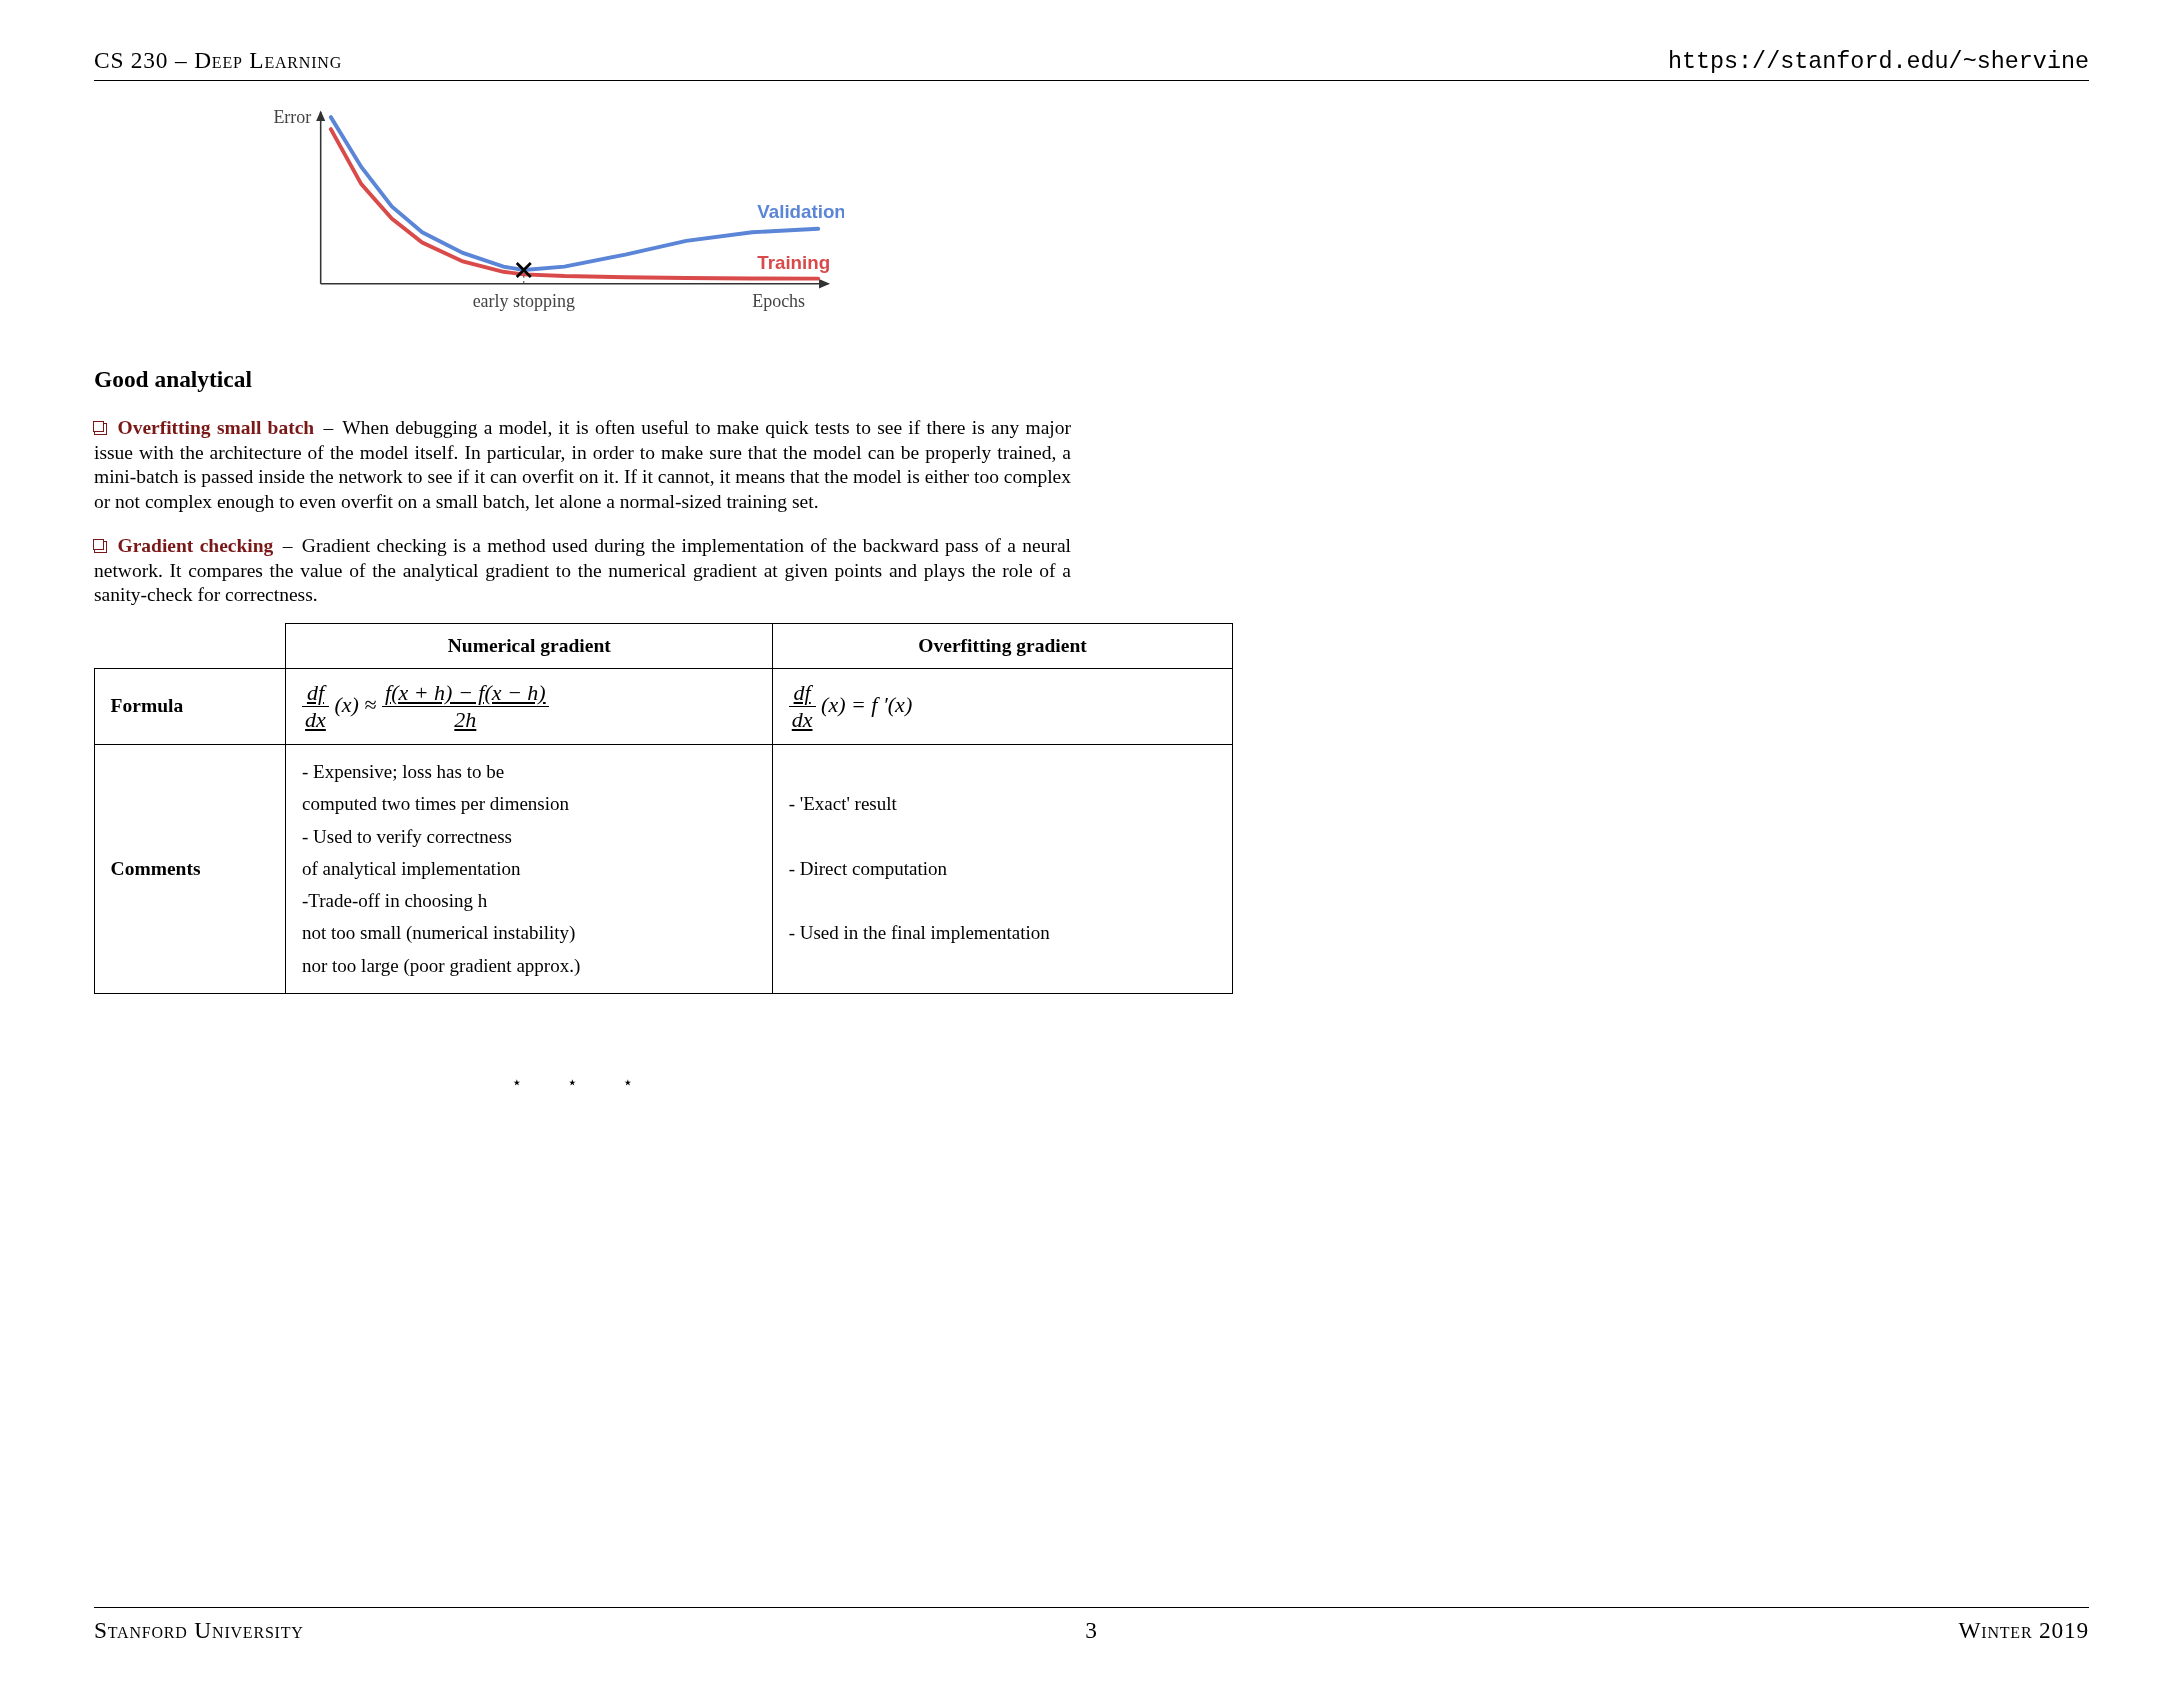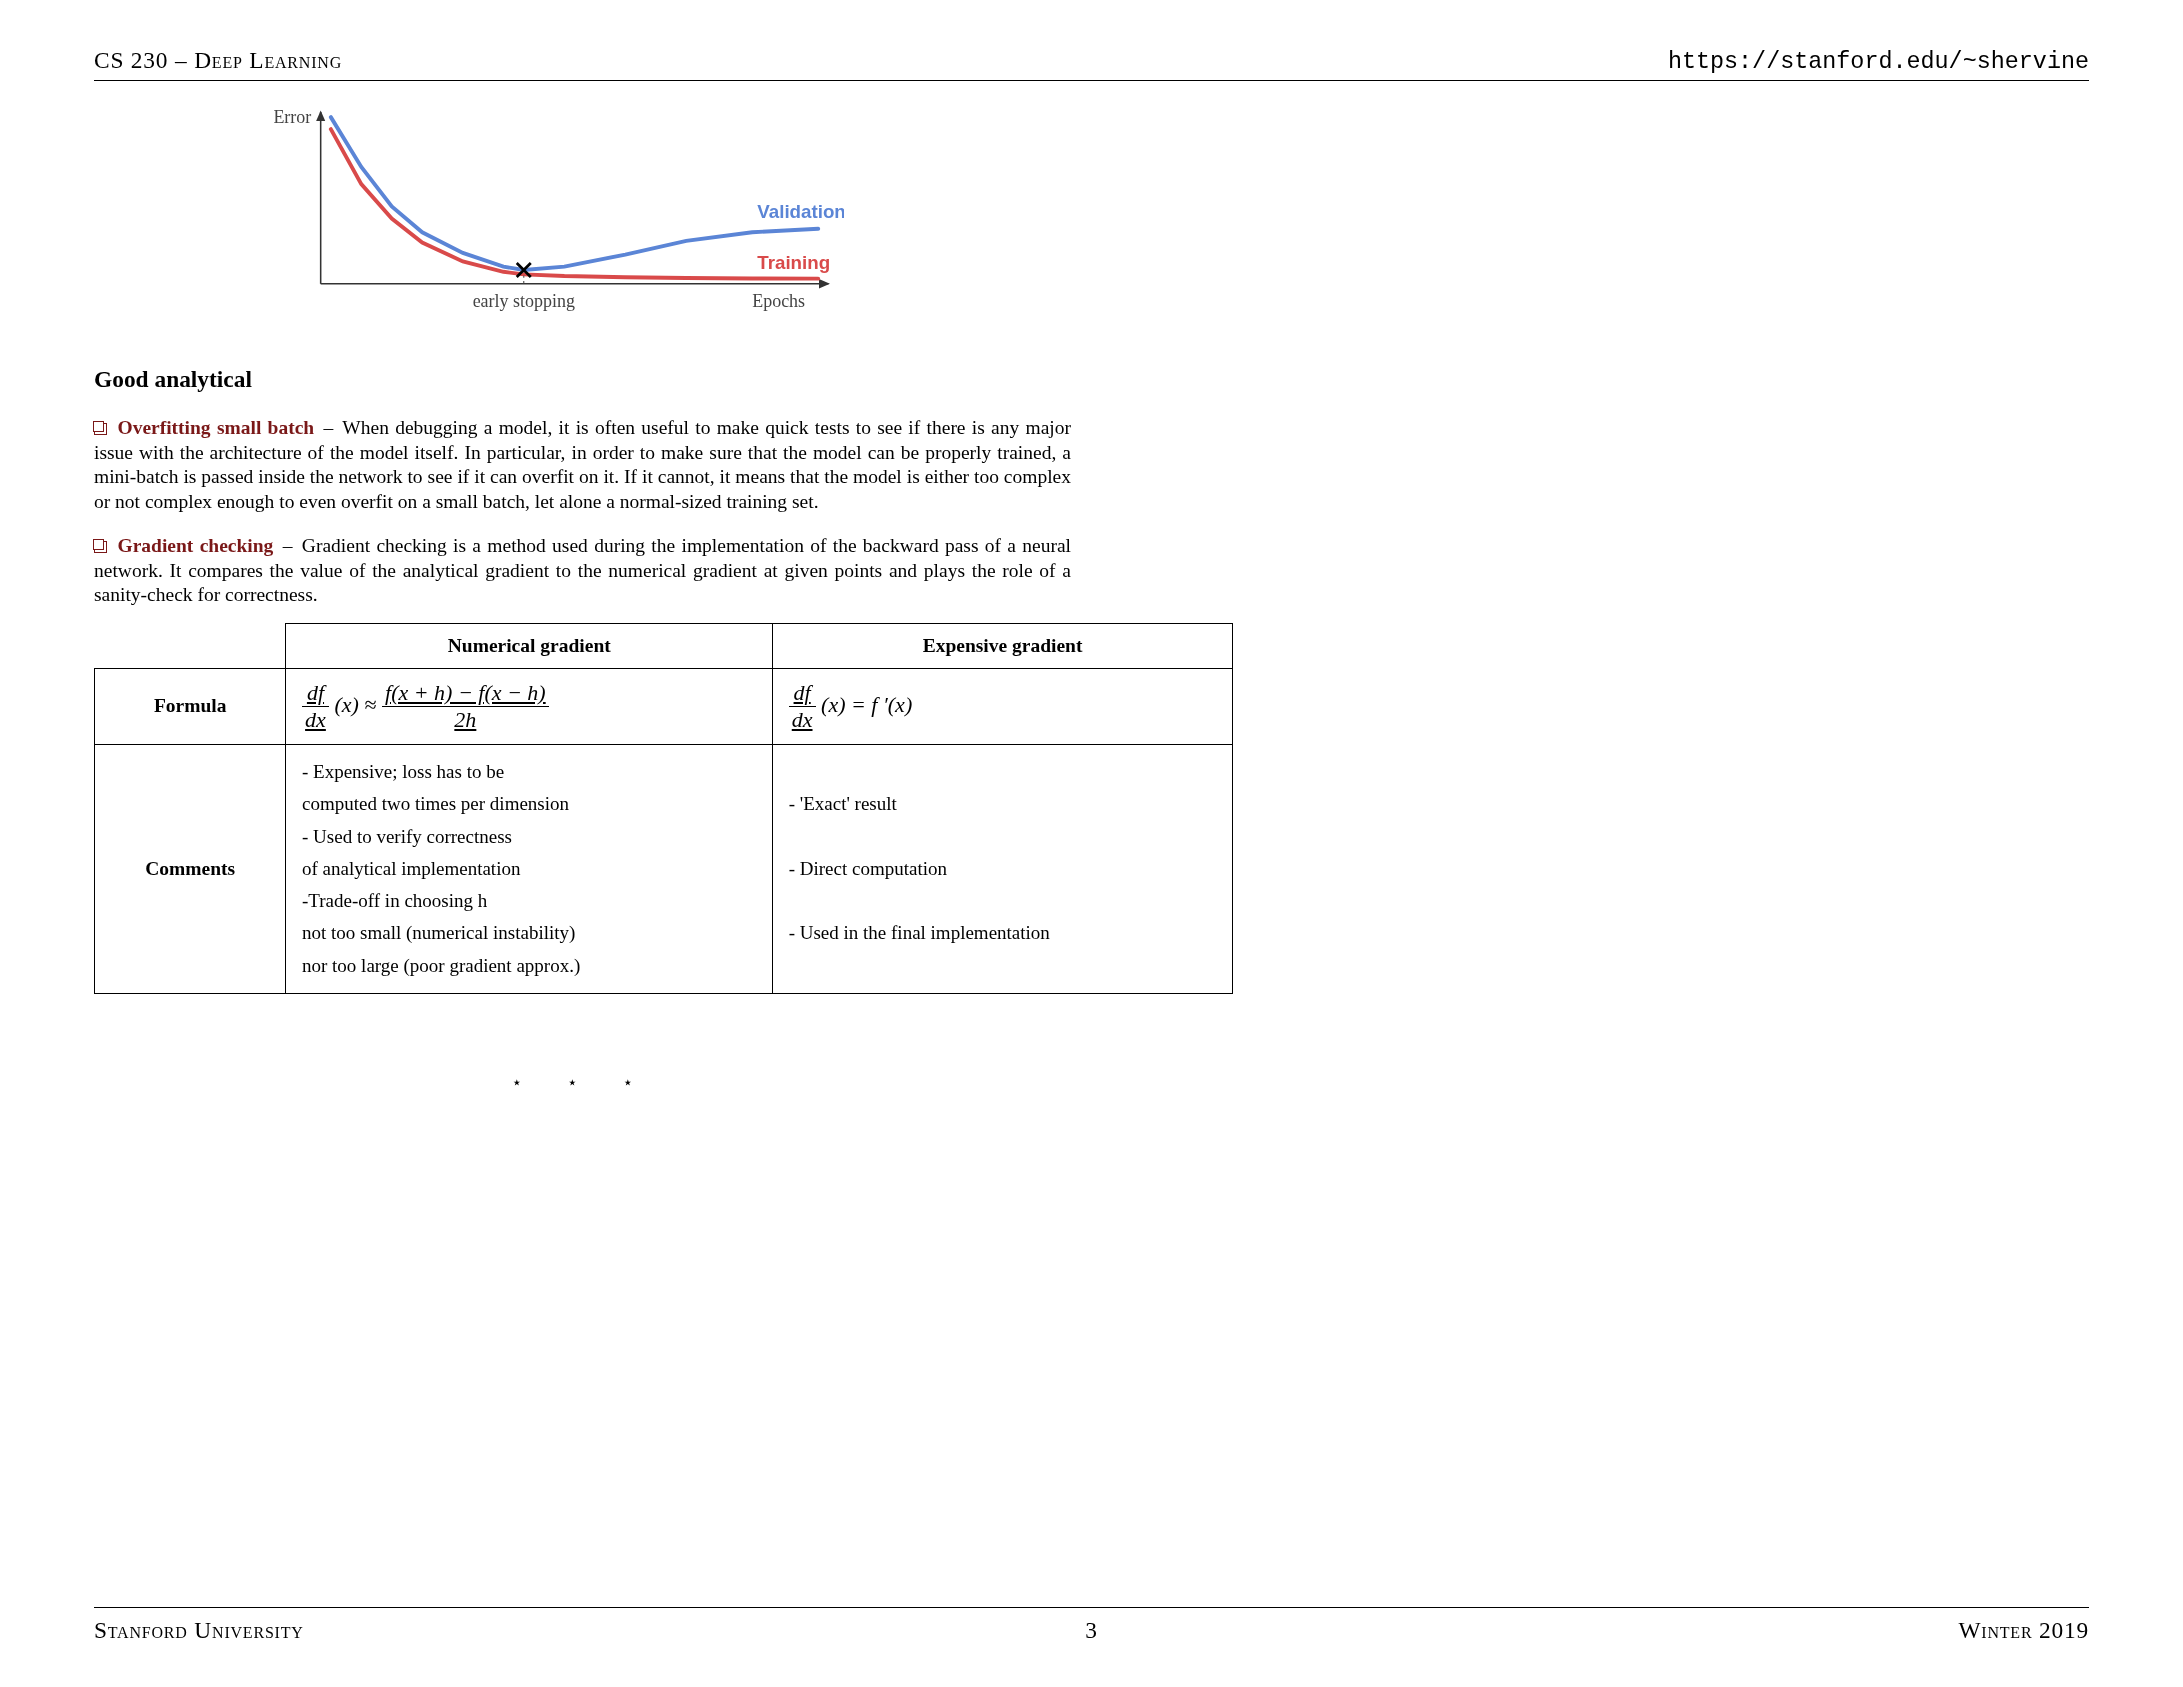--- a/index.html
+++ b/index.html
@@ -71,21 +71,21 @@
     font-size: 19.5px;
     width: 1139px;
   }
   table.grad th, table.grad td {
     border: 0.8px solid #000;
     padding: 11px 15.6px;
     vertical-align: middle;
     text-align: left;
   }
   table.grad th { font-weight: bold; text-align: center; }
-  table.grad td.rowhead { font-weight: bold; text-align: center; white-space: nowrap;}
+  table.grad td.rowhead { font-weight: bold; text-align: left; white-space: nowrap;}
   .formula {
     font-family: "Times New Roman", serif;
     font-style: italic;
     text-align: center;
     font-size: 22px;
   }
   .frac {
     display: inline-block;
     vertical-align: middle;
     text-align: center;
@@ -170,21 +170,21 @@
     <span class="term">Gradient checking</span>
     <span class="dash">–</span>
     <span>Gradient checking is a method used during the implementation of the backward pass of a neural network. It compares the value of the analytical gradient to the numerical gradient at given points and plays the role of a sanity-check for correctness.</span>
   </div>
 
   <table class="grad">
     <tbody>
         <tr>
       <th style="border-left:0;border-top:0;background:transparent"></th>
       <th>Numerical gradient</th>
-      <th>Expensive gradient</th>
+      <th>Overfitting gradient</th>
     </tr>
     <tr>
       <td class="rowhead">Formula</td>
       <td class="formula">
         <span class="frac"><span class="num">df</span><span class="den">dx</span></span>
         <span>(x) ≈</span>
         <span class="frac"><span class="num">f(x + h) − f(x − h)</span><span class="den">2h</span></span>
       </td>
       <td class="formula">
         <span class="frac"><span class="num">df</span><span class="den">dx</span></span>

